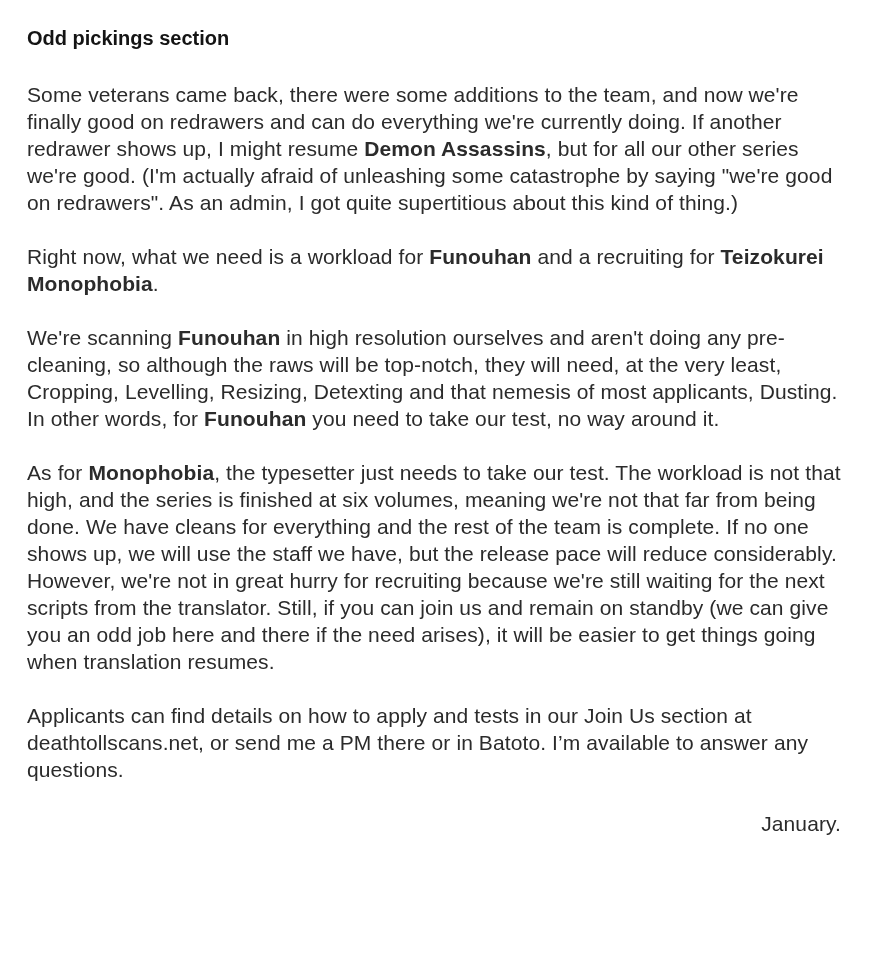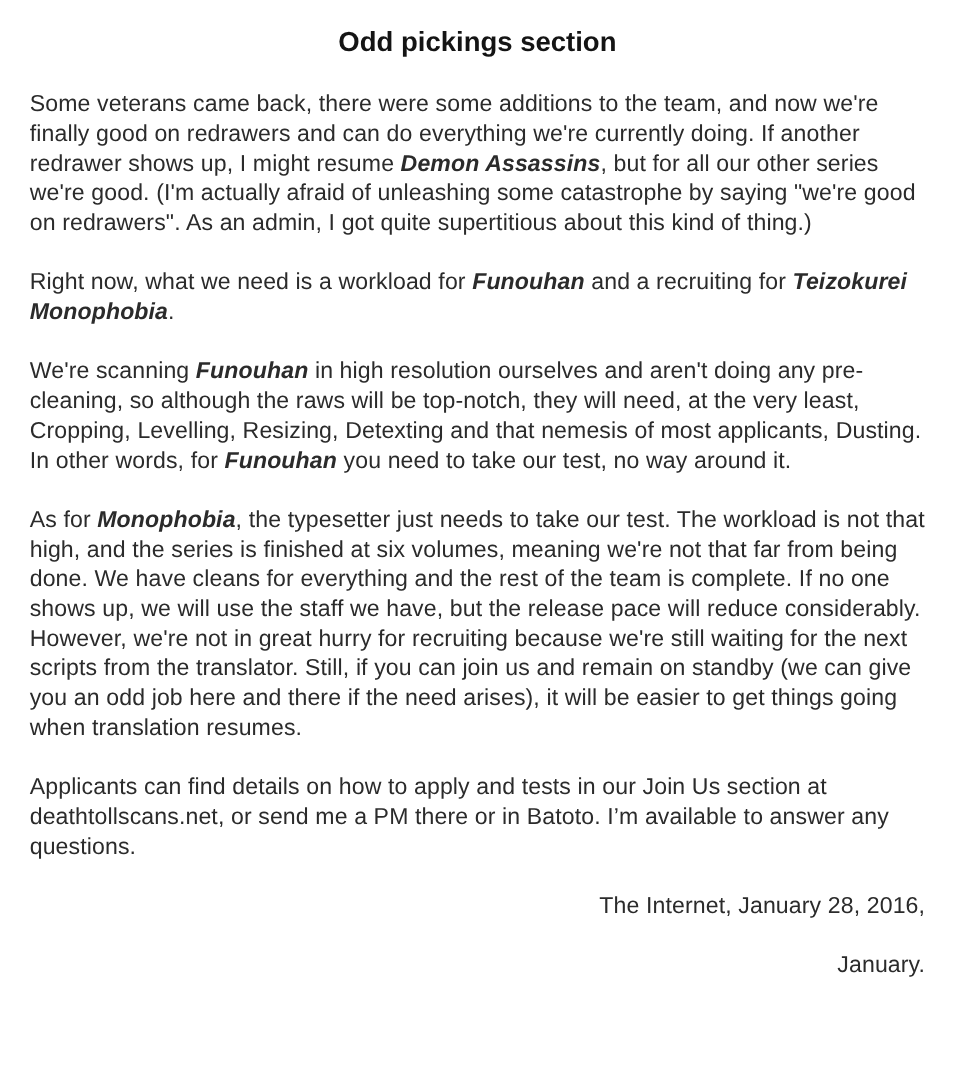--- a/index.html
+++ b/index.html
@@ -15,48 +15,45 @@
     color: #2b2b2b;
   }
   .page {
     box-sizing: border-box;
     width: 869px;
     height: 977px;
     padding: 22px 28px 0 27px;
   }
   .page-title {
     margin: 0;
-    font-size: 25px;
+    font-size: 20px;
     line-height: 32px;
     font-weight: 700;
-    text-align: center;
     color: #141414;
   }
   .doc-body p {
     margin: 27px 0 0 0;
     font-size: 21px;
     line-height: 27px;
     letter-spacing: 0.1px;
     text-align: left;
   }
   .doc-body p.right {
     text-align: right;
   }
   .emph {
     font-weight: 700;
-    font-style: italic;
   }
 </style>
 </head>
 <body>
 
 <div class="page">
   <h1 class="page-title">Odd pickings section</h1>
   <div class="doc-body" id="doc-body">
       <p class=""><span>Some veterans came back, there were some additions to the team, and now we're finally good on redrawers and can do everything we're currently doing. If another redrawer shows up, I might resume </span><span class="emph">Demon Assassins</span><span>, but for all our other series we're good. (I'm actually afraid of unleashing some catastrophe by saying "we're good on redrawers". As an admin, I got quite supertitious about this kind of thing.)</span></p>
       <p class=""><span>Right now, what we need is a workload for </span><span class="emph">Funouhan</span><span> and a recruiting for </span><span class="emph">Teizokurei Monophobia</span><span>.</span></p>
       <p class=""><span>We're scanning </span><span class="emph">Funouhan</span><span> in high resolution ourselves and aren't doing any pre-cleaning, so although the raws will be top-notch, they will need, at the very least, Cropping, Levelling, Resizing, Detexting and that nemesis of most applicants, Dusting. In other words, for </span><span class="emph">Funouhan</span><span> you need to take our test, no way around it.</span></p>
       <p class=""><span>As for </span><span class="emph">Monophobia</span><span>, the typesetter just needs to take our test. The workload is not that high, and the series is finished at six volumes, meaning we're not that far from being done. We have cleans for everything and the rest of the team is complete. If no one shows up, we will use the staff we have, but the release pace will reduce considerably. However, we're not in great hurry for recruiting because we're still waiting for the next scripts from the translator. Still, if you can join us and remain on standby (we can give you an odd job here and there if the need arises), it will be easier to get things going when translation resumes.</span></p>
       <p class=""><span>Applicants can find details on how to apply and tests in our Join Us section at deathtollscans.net, or send me a PM there or in Batoto. I’m available to answer any questions.</span></p>
-      <p class="right"><span>The Internet, January 28, 2016,</span></p>
       <p class="right"><span>January.</span></p>
     </div>
 </div>
 
 </body></html>

